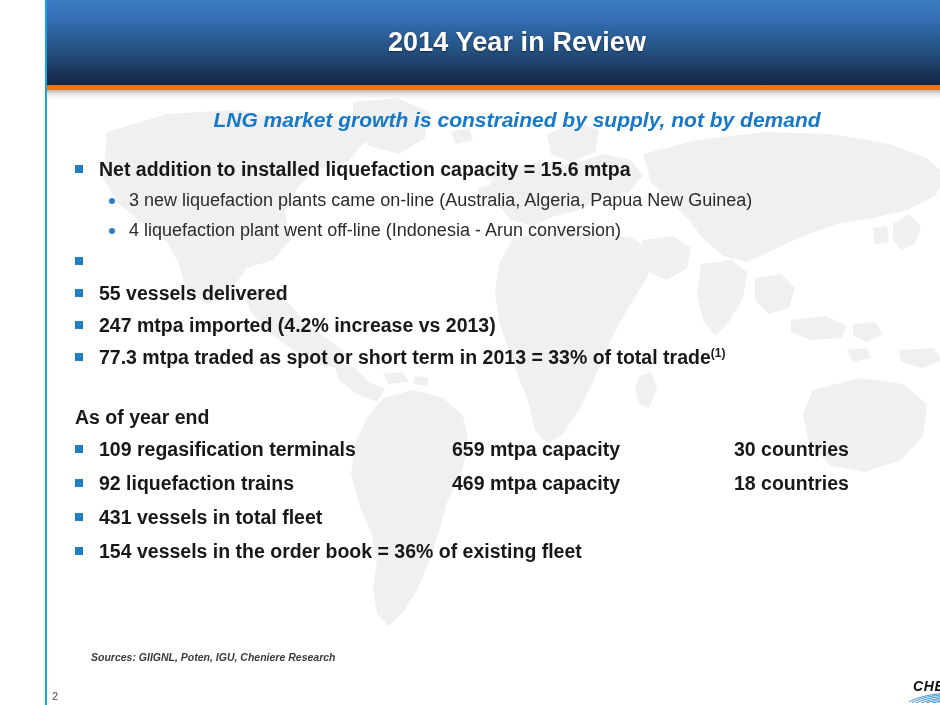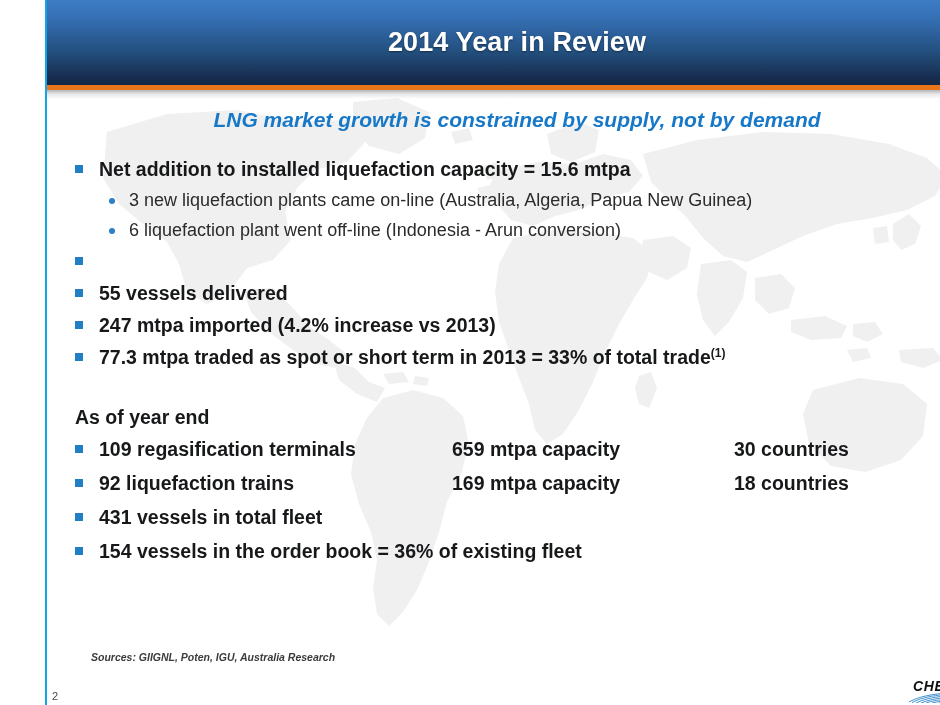--- a/index.html
+++ b/index.html
@@ -314,21 +314,21 @@
       <span>Net addition to installed liquefaction capacity = 15.6 mtpa</span>
     </div>
 
     <div class="b2">
       <span class="dot"></span>
       <span>3 new liquefaction plants came on-line (Australia, Algeria, Papua New Guinea)</span>
     </div>
 
     <div class="b2">
       <span class="dot"></span>
-      <span>6 liquefaction plant went off-line (Indonesia - Arun conversion)</span>
+      <span>4 liquefaction plant went off-line (Indonesia - Arun conversion)</span>
     </div>
 
     <div class="b1">
       <span class="sq"></span>
     </div>
 
     <div class="b1">
       <span class="sq"></span>
       <span>55 vessels delivered</span>
     </div>
@@ -350,38 +350,38 @@
     <div class="row3">
       <span class="sq"></span>
       <span>109 regasification terminals</span>
       <span class="c2">659 mtpa capacity</span>
       <span class="c3">30 countries</span>
     </div>
 
     <div class="row3">
       <span class="sq"></span>
       <span>92 liquefaction trains</span>
-      <span class="c2">169 mtpa capacity</span>
+      <span class="c2">469 mtpa capacity</span>
       <span class="c3">18 countries</span>
     </div>
 
     <div class="row3">
       <span class="sq"></span>
       <span>431 vessels in total fleet</span>
     </div>
 
     <div class="row3">
       <span class="sq"></span>
       <span>154 vessels in the order book = 36% of existing fleet</span>
     </div>
 
   </div>
 
   <div id="footnotes">
-    <div>Sources: GIIGNL, Poten, IGU, Australia Research</div>
+    <div>Sources: GIIGNL, Poten, IGU, Cheniere Research</div>
   </div>
 
   <div id="page-number">2</div>
 
   <div id="logo">
     <div id="logo-word">CHENIERE</div>
     <svg id="logo-waves" viewBox="0 0 76 11" aria-hidden="true">
       <g stroke="#2f86c8" stroke-width="0.9" fill="none">
         <path d="M2 10 C 16 2, 40 0, 74 0"></path>
         <path d="M5 10.6 C 19 3, 42 1.2, 74 1.4"></path>

